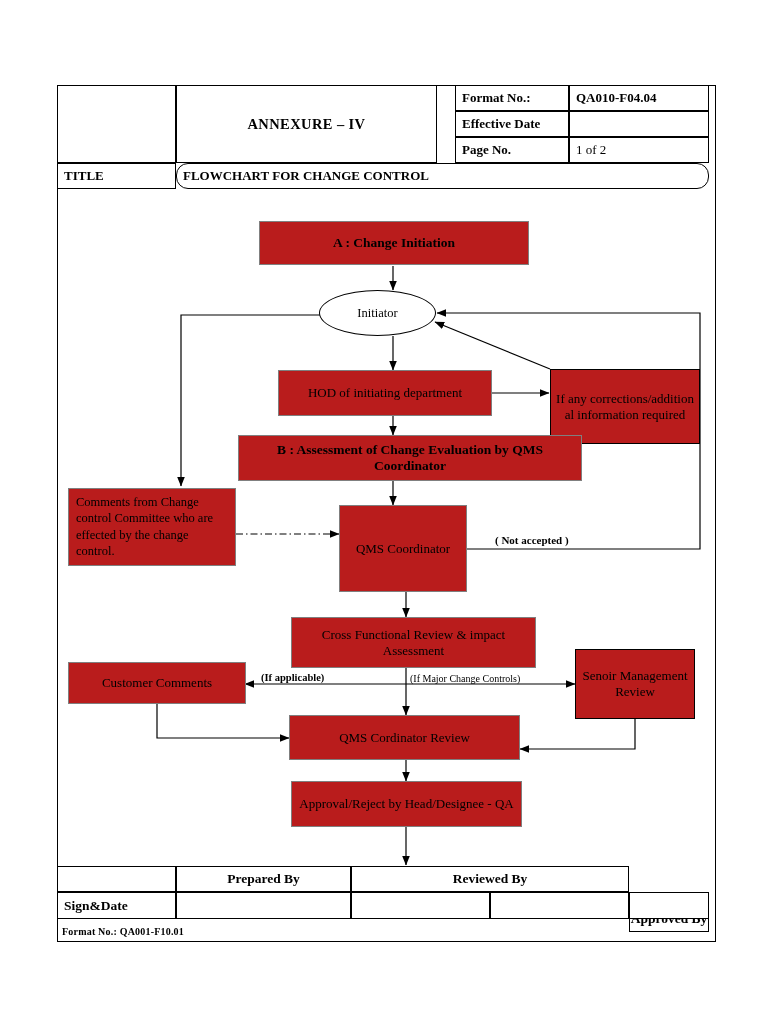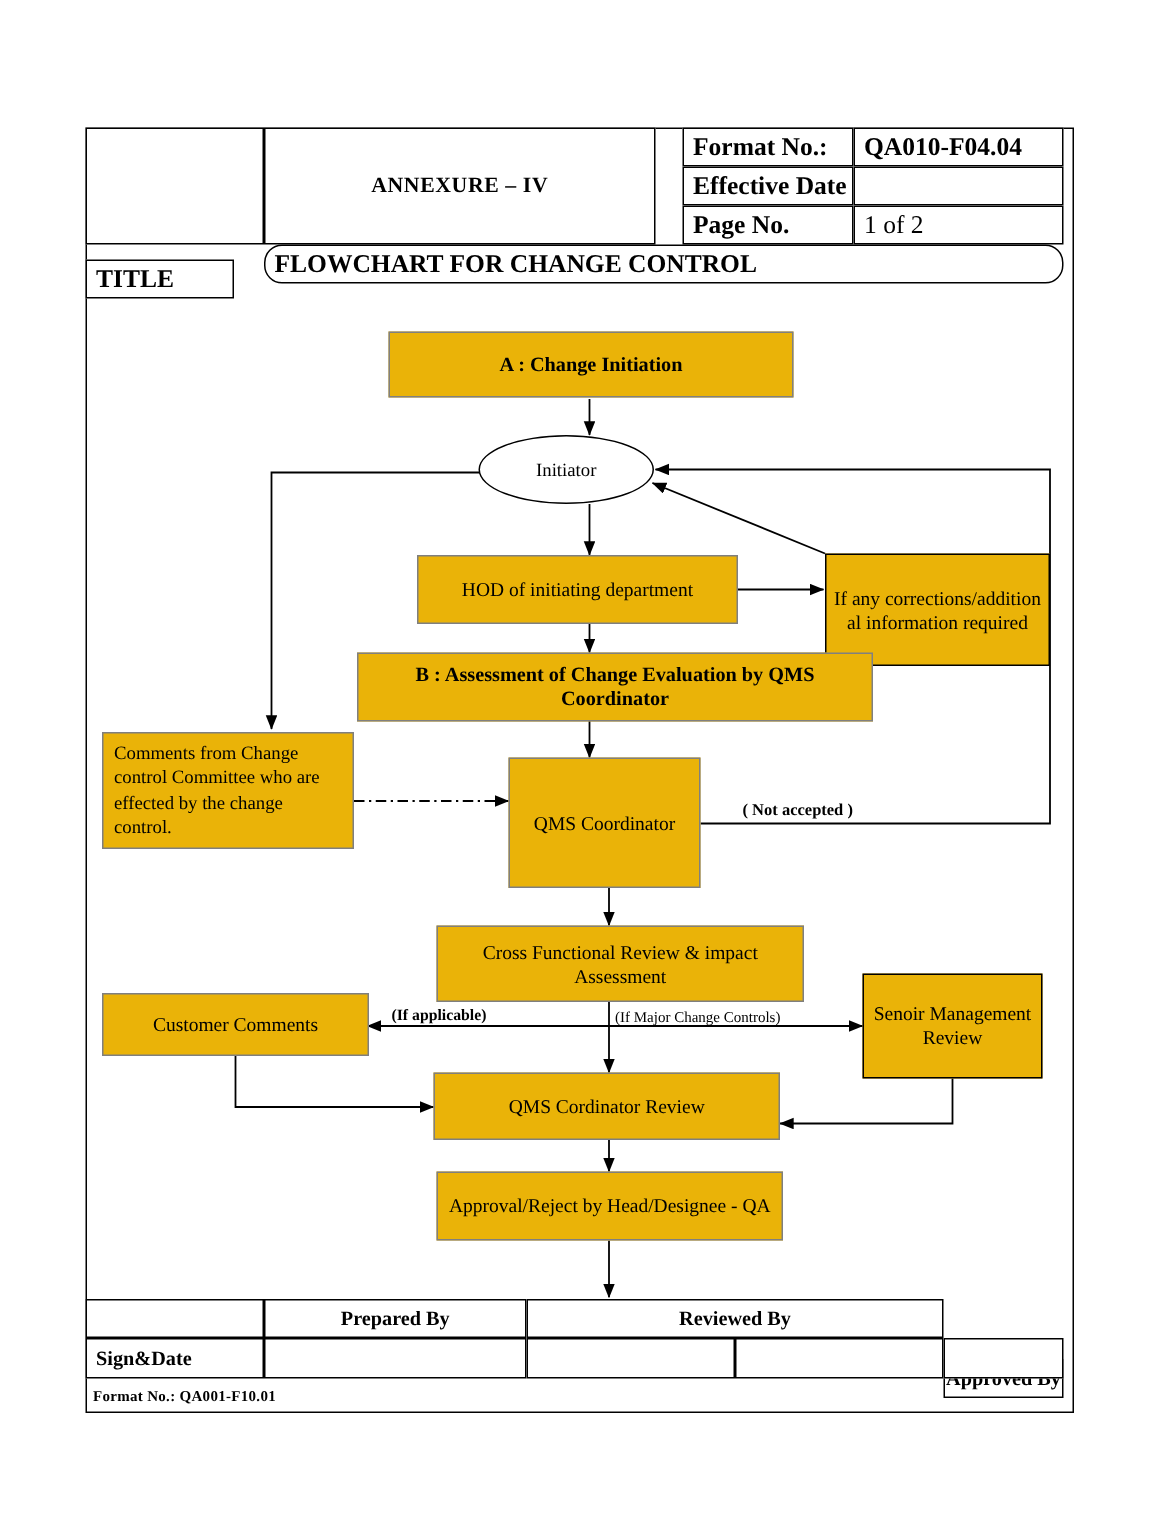--- a/index.html
+++ b/index.html
@@ -42,54 +42,54 @@
     width: 652px;
     height: 104px;
   }
   .cell {
     position: absolute;
     box-sizing: border-box;
     border: 1.2px solid #000;
     background: #fff;
     display: flex;
     align-items: center;
-    font-size: 17px;
+    font-size: 13px;
   }
   .cell.pad { padding-left: 6px; }
   .cell.center { justify-content: center; }
   .cell.bold { font-weight: bold; }
 
   .hdr-blank  { left: 0px;   top: 0px;  width: 119px; height: 78px; }
   .hdr-annex  { left: 119px; top: 0px;  width: 261px; height: 78px;
                 font-weight: bold; font-size: 14.5px; letter-spacing: .4px; }
   .hdr-fmt-l  { left: 398px; top: 0px;  width: 114px; height: 26px; font-weight: bold; }
   .hdr-fmt-r  { left: 512px; top: 0px;  width: 140px; height: 26px; font-weight: bold; }
   .hdr-eff-l  { left: 398px; top: 26px; width: 114px; height: 26px; font-weight: bold; }
   .hdr-eff-r  { left: 512px; top: 26px; width: 140px; height: 26px; }
   .hdr-pg-l   { left: 398px; top: 52px; width: 114px; height: 26px; font-weight: bold; }
   .hdr-pg-r   { left: 512px; top: 52px; width: 140px; height: 26px; }
 
-  .hdr-title-l { left: 0px;   top: 88px; width: 99px; height: 26px; font-weight: bold; }
+  .hdr-title-l { left: 0px;   top: 78px; width: 119px; height: 26px; font-weight: bold; }
   .hdr-title-r { left: 119px; top: 78px; width: 533px; height: 26px; font-weight: bold; border-radius: 12px; }
 
   
   .chart {
     position: absolute;
     left: 57px;
     top: 189px;
     width: 659px;
     height: 676px;
   }
   .chart svg { display: block; }
 
   .node {
     position: absolute;
     box-sizing: border-box;
     border: 1px solid #7f7f7f;
-    background: #eab308;
+    background: #b91c1c;
     display: flex;
     align-items: center;
     justify-content: center;
     text-align: center;
     font-size: 13px;
     line-height: 1.22;
     padding: 2px 5px;
   }
   .node.bold { font-weight: bold; font-size: 13.5px; border-color: #808080; }
   .node.black { border-color: #000; }

